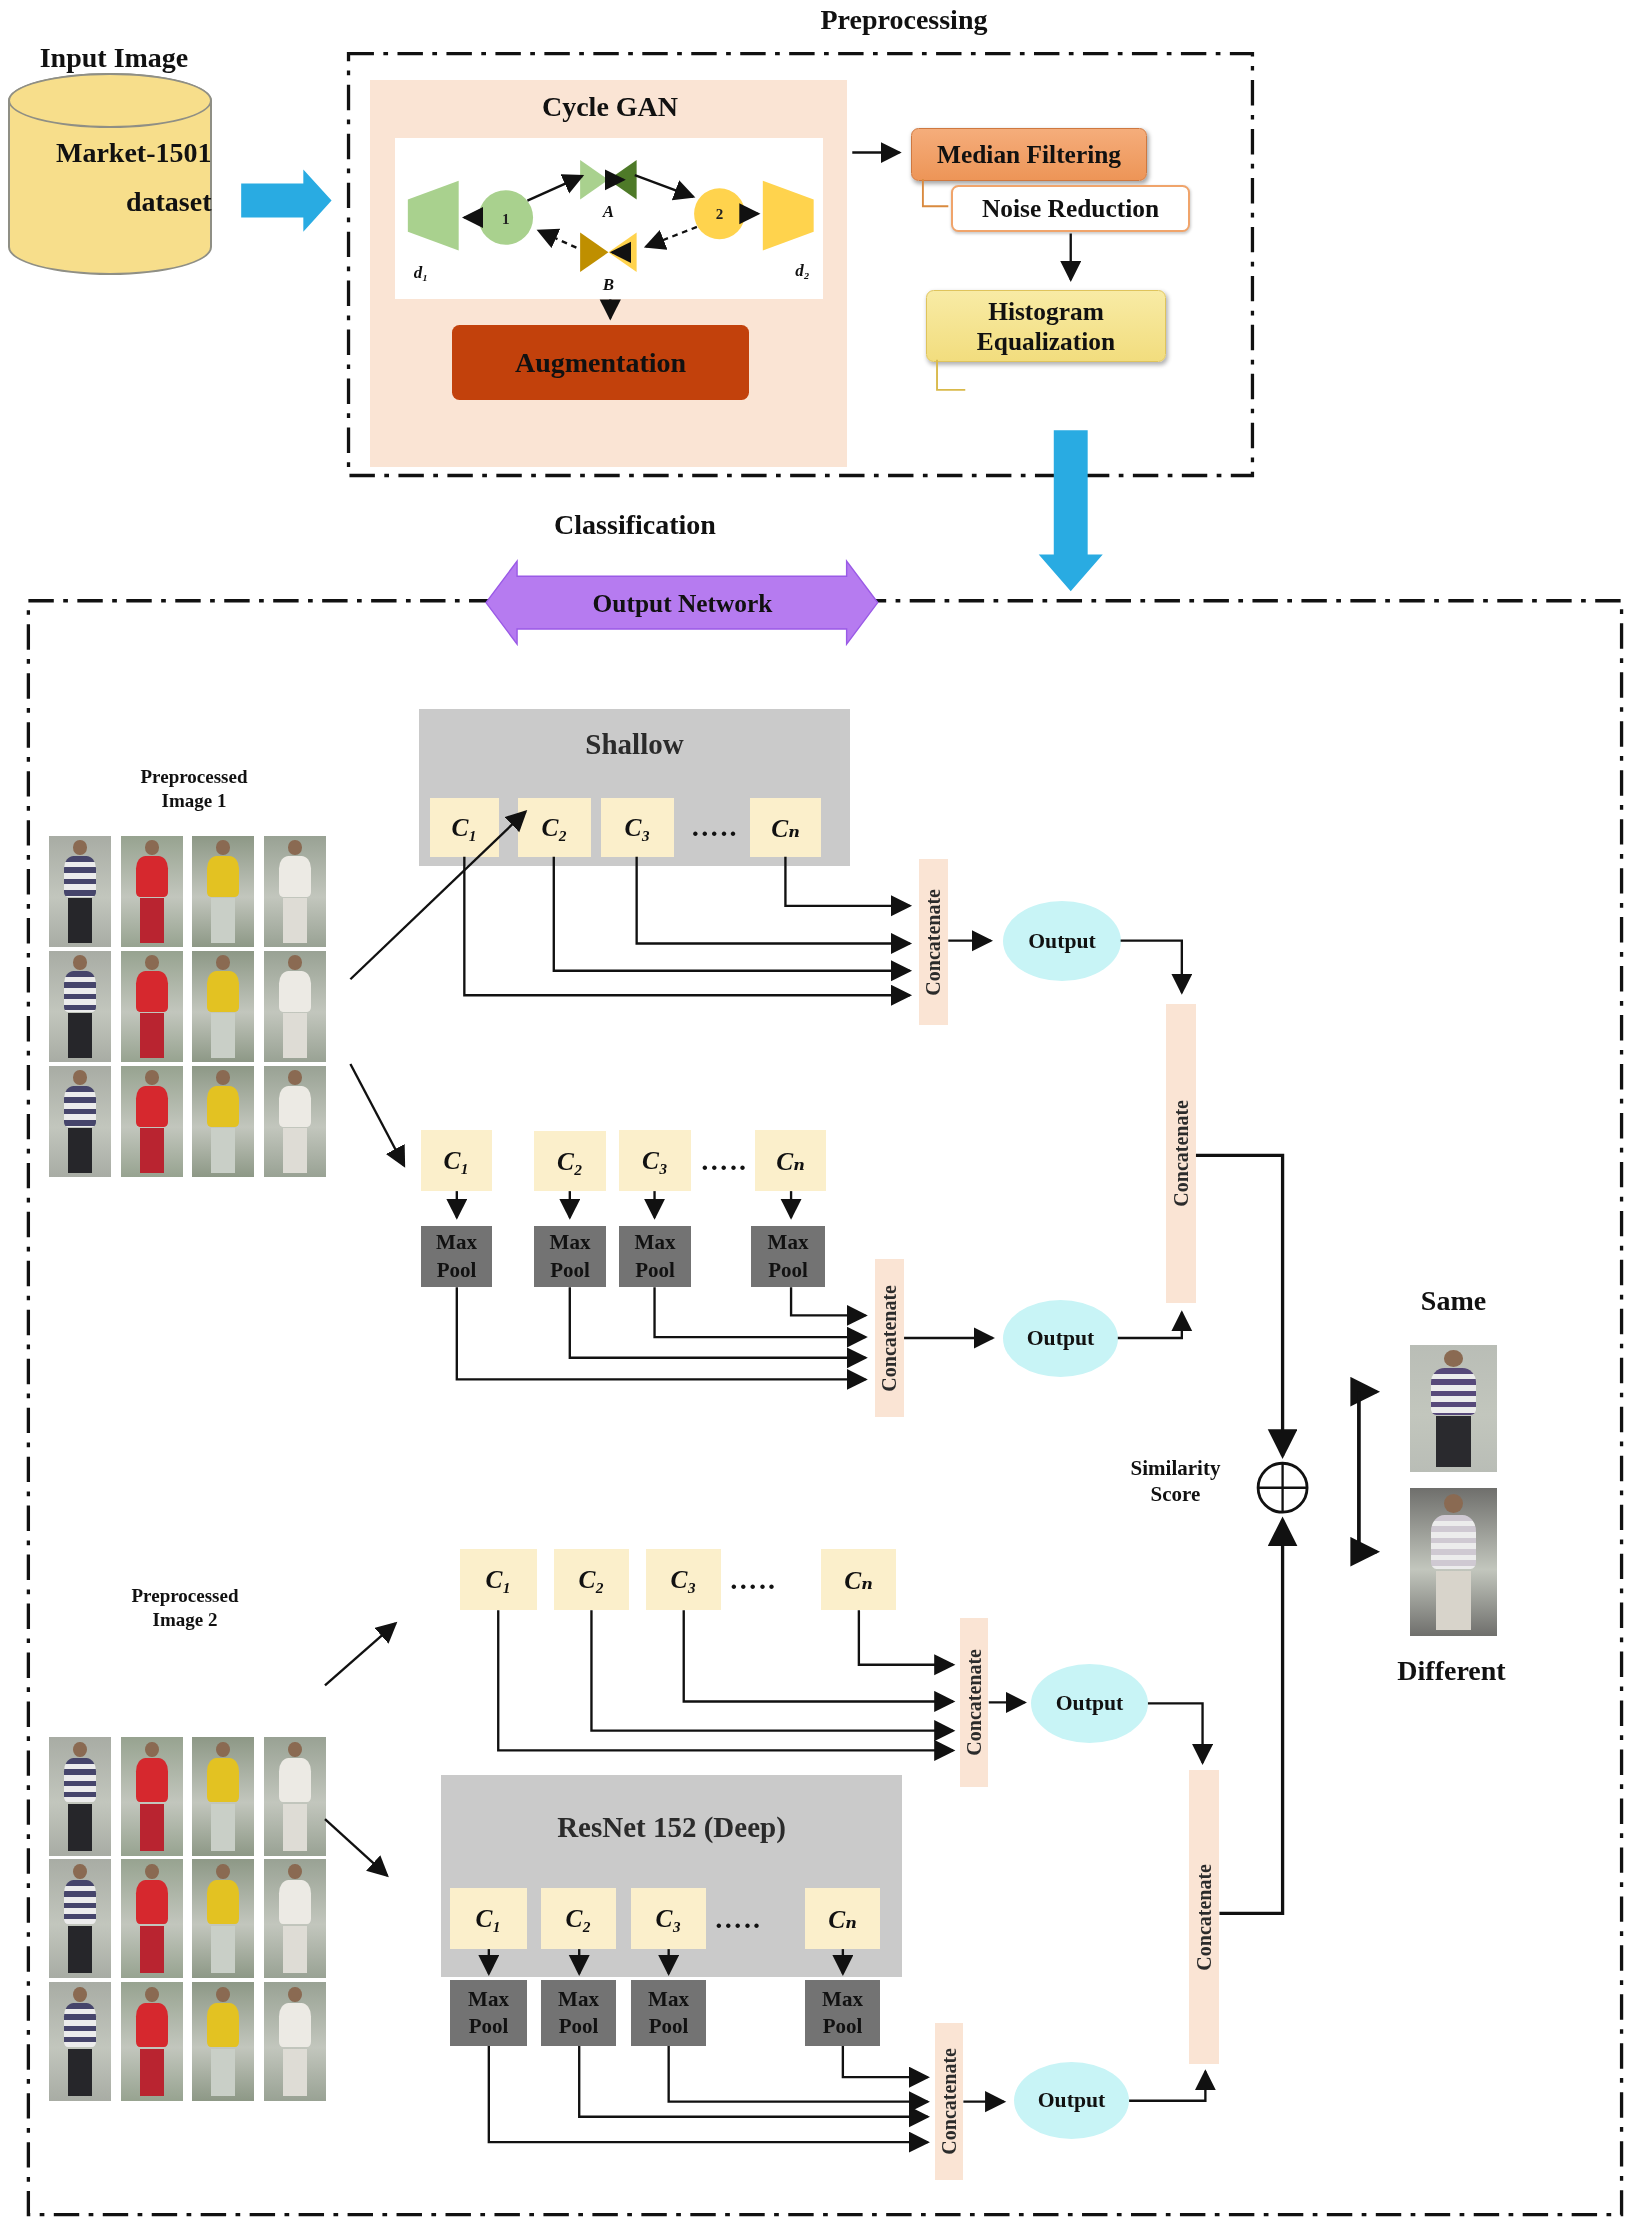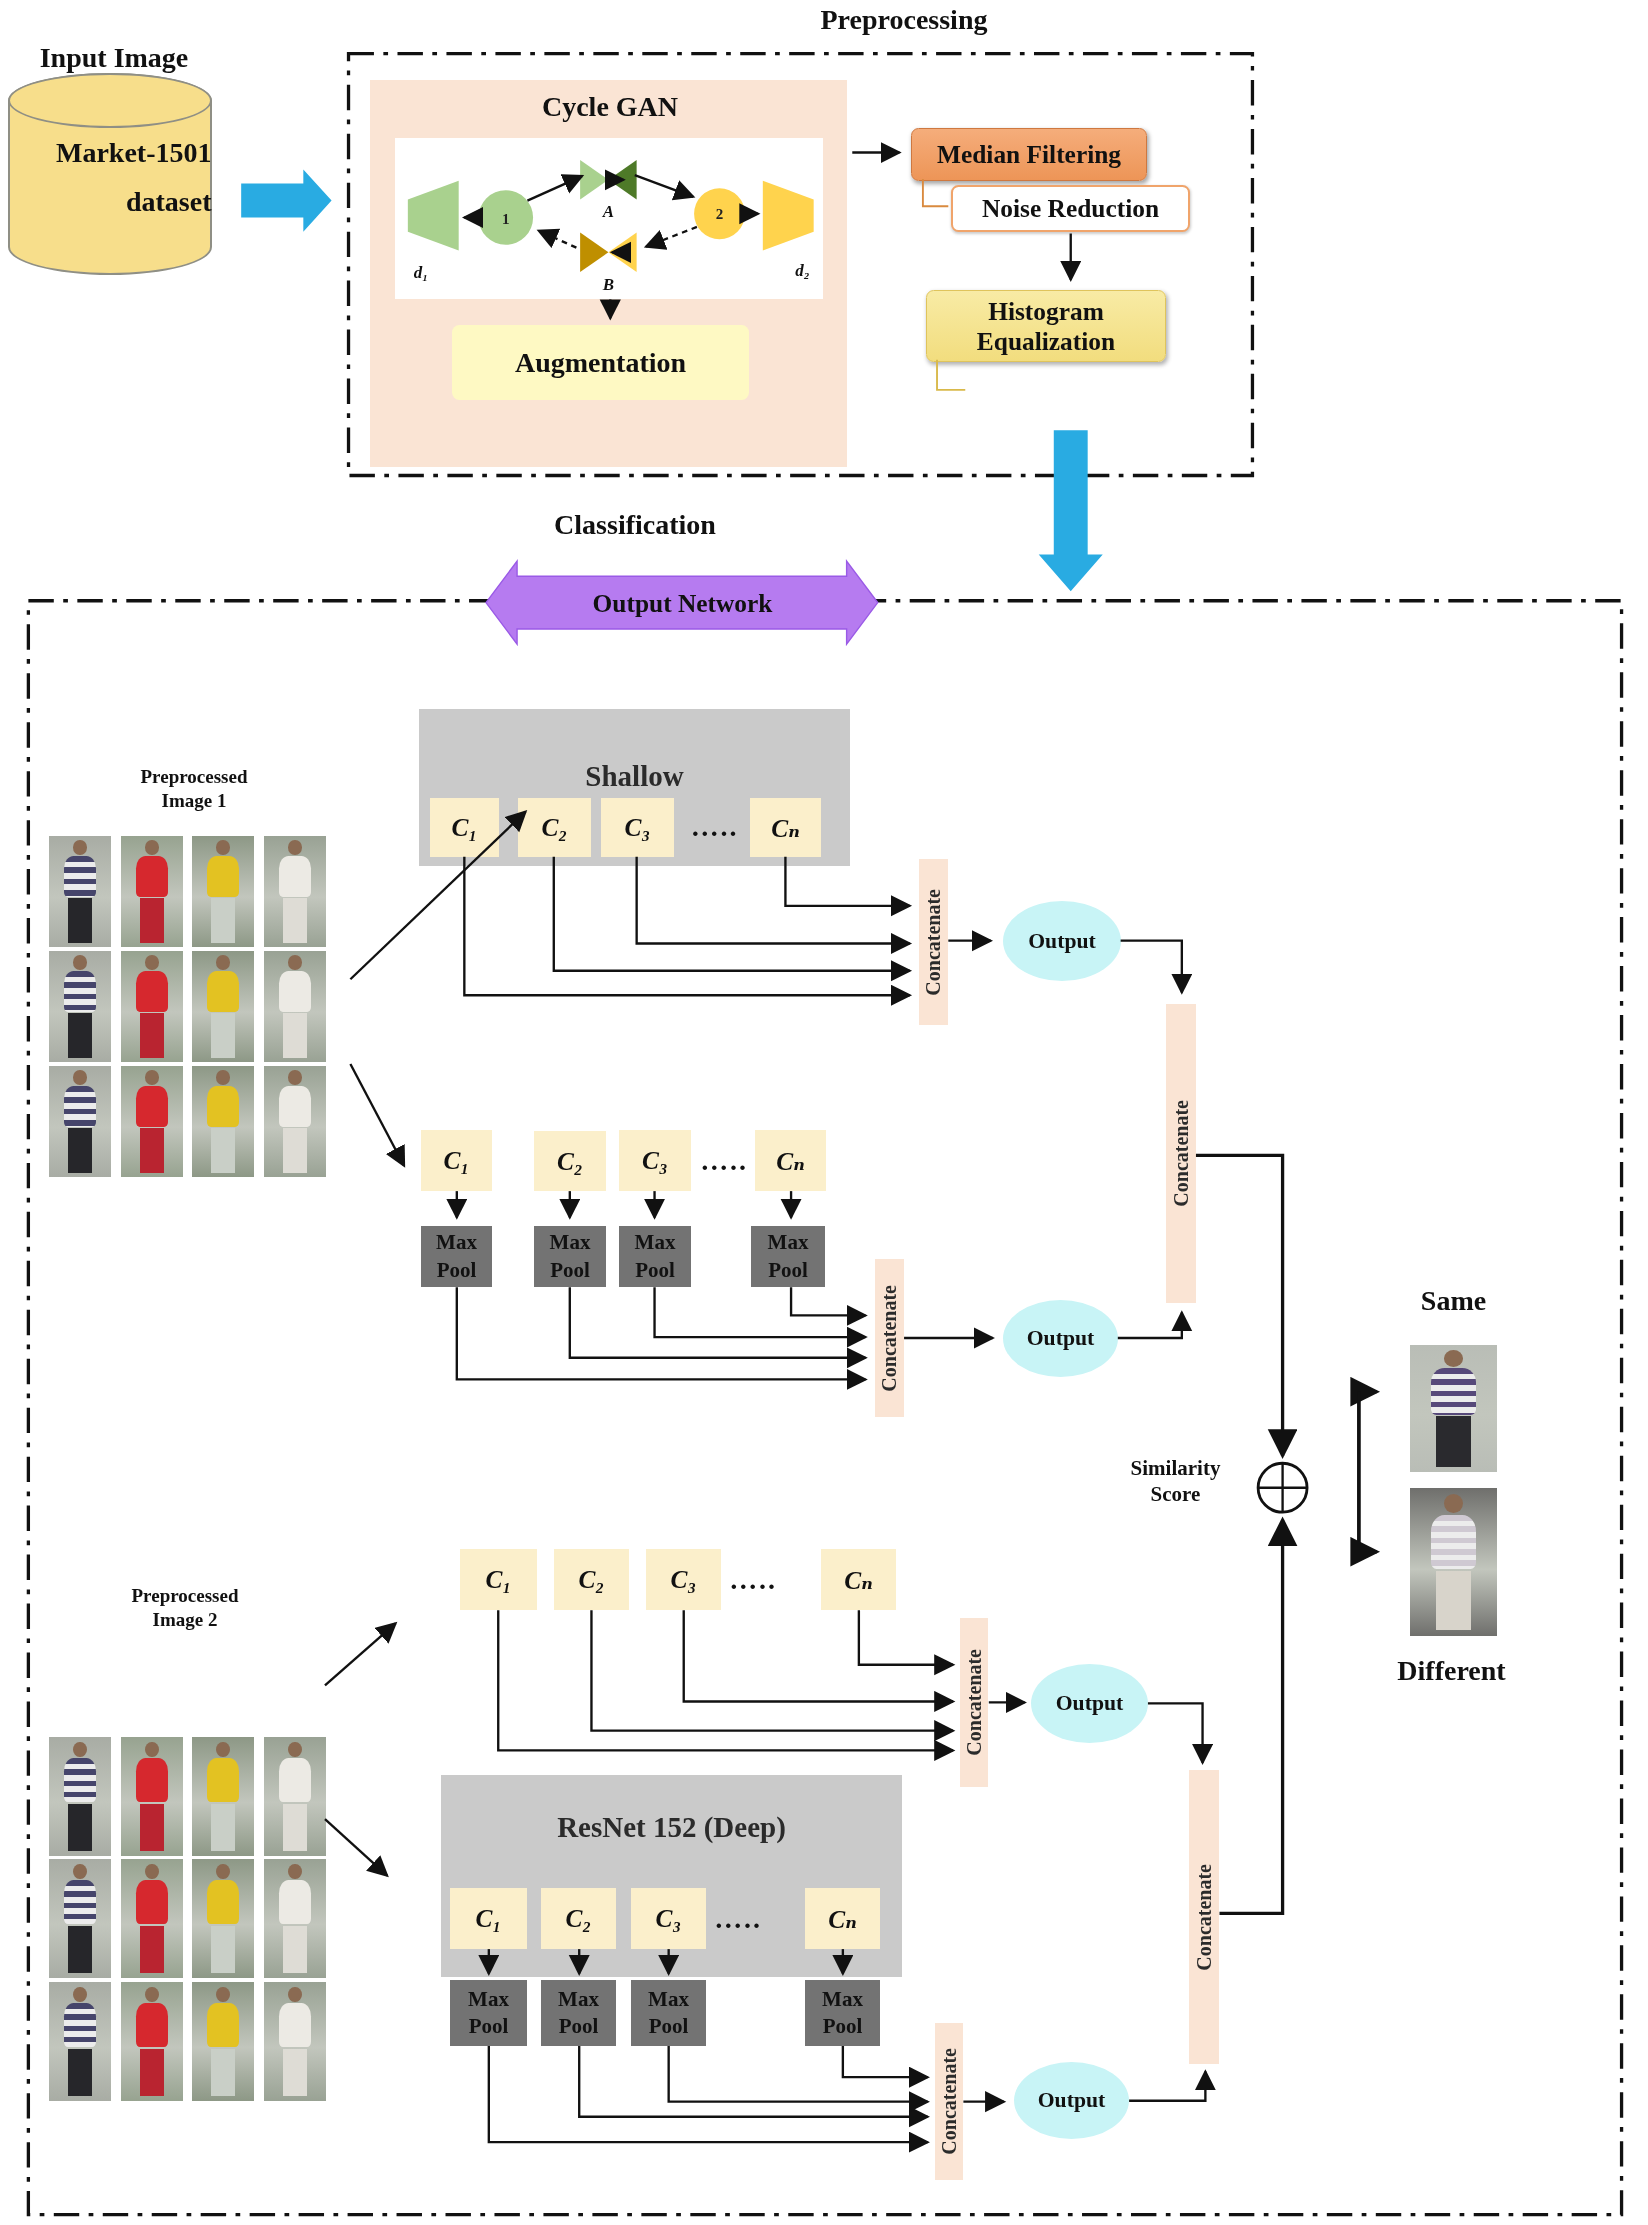--- a/index.html
+++ b/index.html
@@ -53,21 +53,21 @@
   <div class="cyl">
     <div class="body"></div>
     <div class="lid"></div>
     <div class="txt">Market-1501
 dataset</div>
   </div>
 
   <div class="abs" style="left:370px;top:80px;width:477px;height:387px;background:#FAE4D4;z-index:1;"></div>
   <div class="t title30 center" style="left:464px;top:89px;width:292px;z-index:2;">Cycle GAN</div>
   <div class="ganwhite"></div>
-  <div class="roundbox" style="left:452px;top:325px;width:297px;height:75px;background:#fef9c3;font-size:28px;">Augmentation</div>
+  <div class="roundbox" style="left:452px;top:325px;width:297px;height:75px;background:#c2410c;font-size:28px;">Augmentation</div>
 
   <div class="roundbox" style="left:911px;top:128px;width:234px;height:51px;background:linear-gradient(#F5AD7B,#ED9557);border:1.9px solid #CE7840;box-shadow:1.9px 2.8px 4.7px rgba(0,0,0,.35);">Median Filtering</div>
   <div class="roundbox" style="left:951px;top:185px;width:235px;height:43px;background:#fff;border:2.4px solid #F0A46B;box-shadow:0.9px 1.9px 2.8px rgba(0,0,0,.2);">Noise Reduction</div>
   <div class="roundbox" style="left:926px;top:290px;width:238px;height:70px;background:linear-gradient(#F8EBA5,#F2DD7E);border:1.9px solid #DFC45C;box-shadow:1.9px 2.8px 4.7px rgba(0,0,0,.3);">Histogram
 Equalization</div>
 
   <div class="t title30 center" style="left:508px;top:507px;width:254px;">Classification</div>
   <div class="t center" style="left:527px;top:588px;width:311px;font-size:25.4px;z-index:6;">Output Network</div>
 
   <div class="t center" style="left:111px;top:765px;width:166px;font-size:19px;">Preprocessed
@@ -137,21 +137,21 @@
         </div>
         <div class="pcell" style="top: 230px; height: 111px; background: linear-gradient(rgb(153, 162, 148) 0%, rgb(194, 198, 189) 55%, rgb(153, 162, 148) 100%);">
           <div class="head"></div>
           <div class="torso" style="background: rgb(236, 234, 228);"></div>
           <div class="legs" style="background: rgb(222, 220, 213);"></div>
         </div>
       </div>
     </div>
 
   <div class="panel" style="left:419px;top:709px;width:431px;height:157px;">
-    <div class="panel-title" style="top:19px;margin-top:32px;">Shallow</div>
+    <div class="panel-title" style="top:19px;">Shallow</div>
   </div>
   <div class="cbox" style="left:430px;top:798px;width:69px;height:59px;">C₁</div>
   <div class="cbox" style="left:518px;top:798px;width:73px;height:59px;">C₂</div>
   <div class="cbox" style="left:601px;top:798px;width:73px;height:59px;">C₃</div>
   <div class="cdots" style="left:680px;top:808px;width:69px;height:38px;">…..</div>
   <div class="cbox" style="left:750px;top:798px;width:71px;height:59px;">Cₙ</div>
   <div class="concat" style="left:919px;top:859px;width:29px;height:166px;">
       <span>Concatenate</span>
     </div>
   <div class="output" style="left:1003px;top:901px;width:118px;height:80px;">Output</div>

